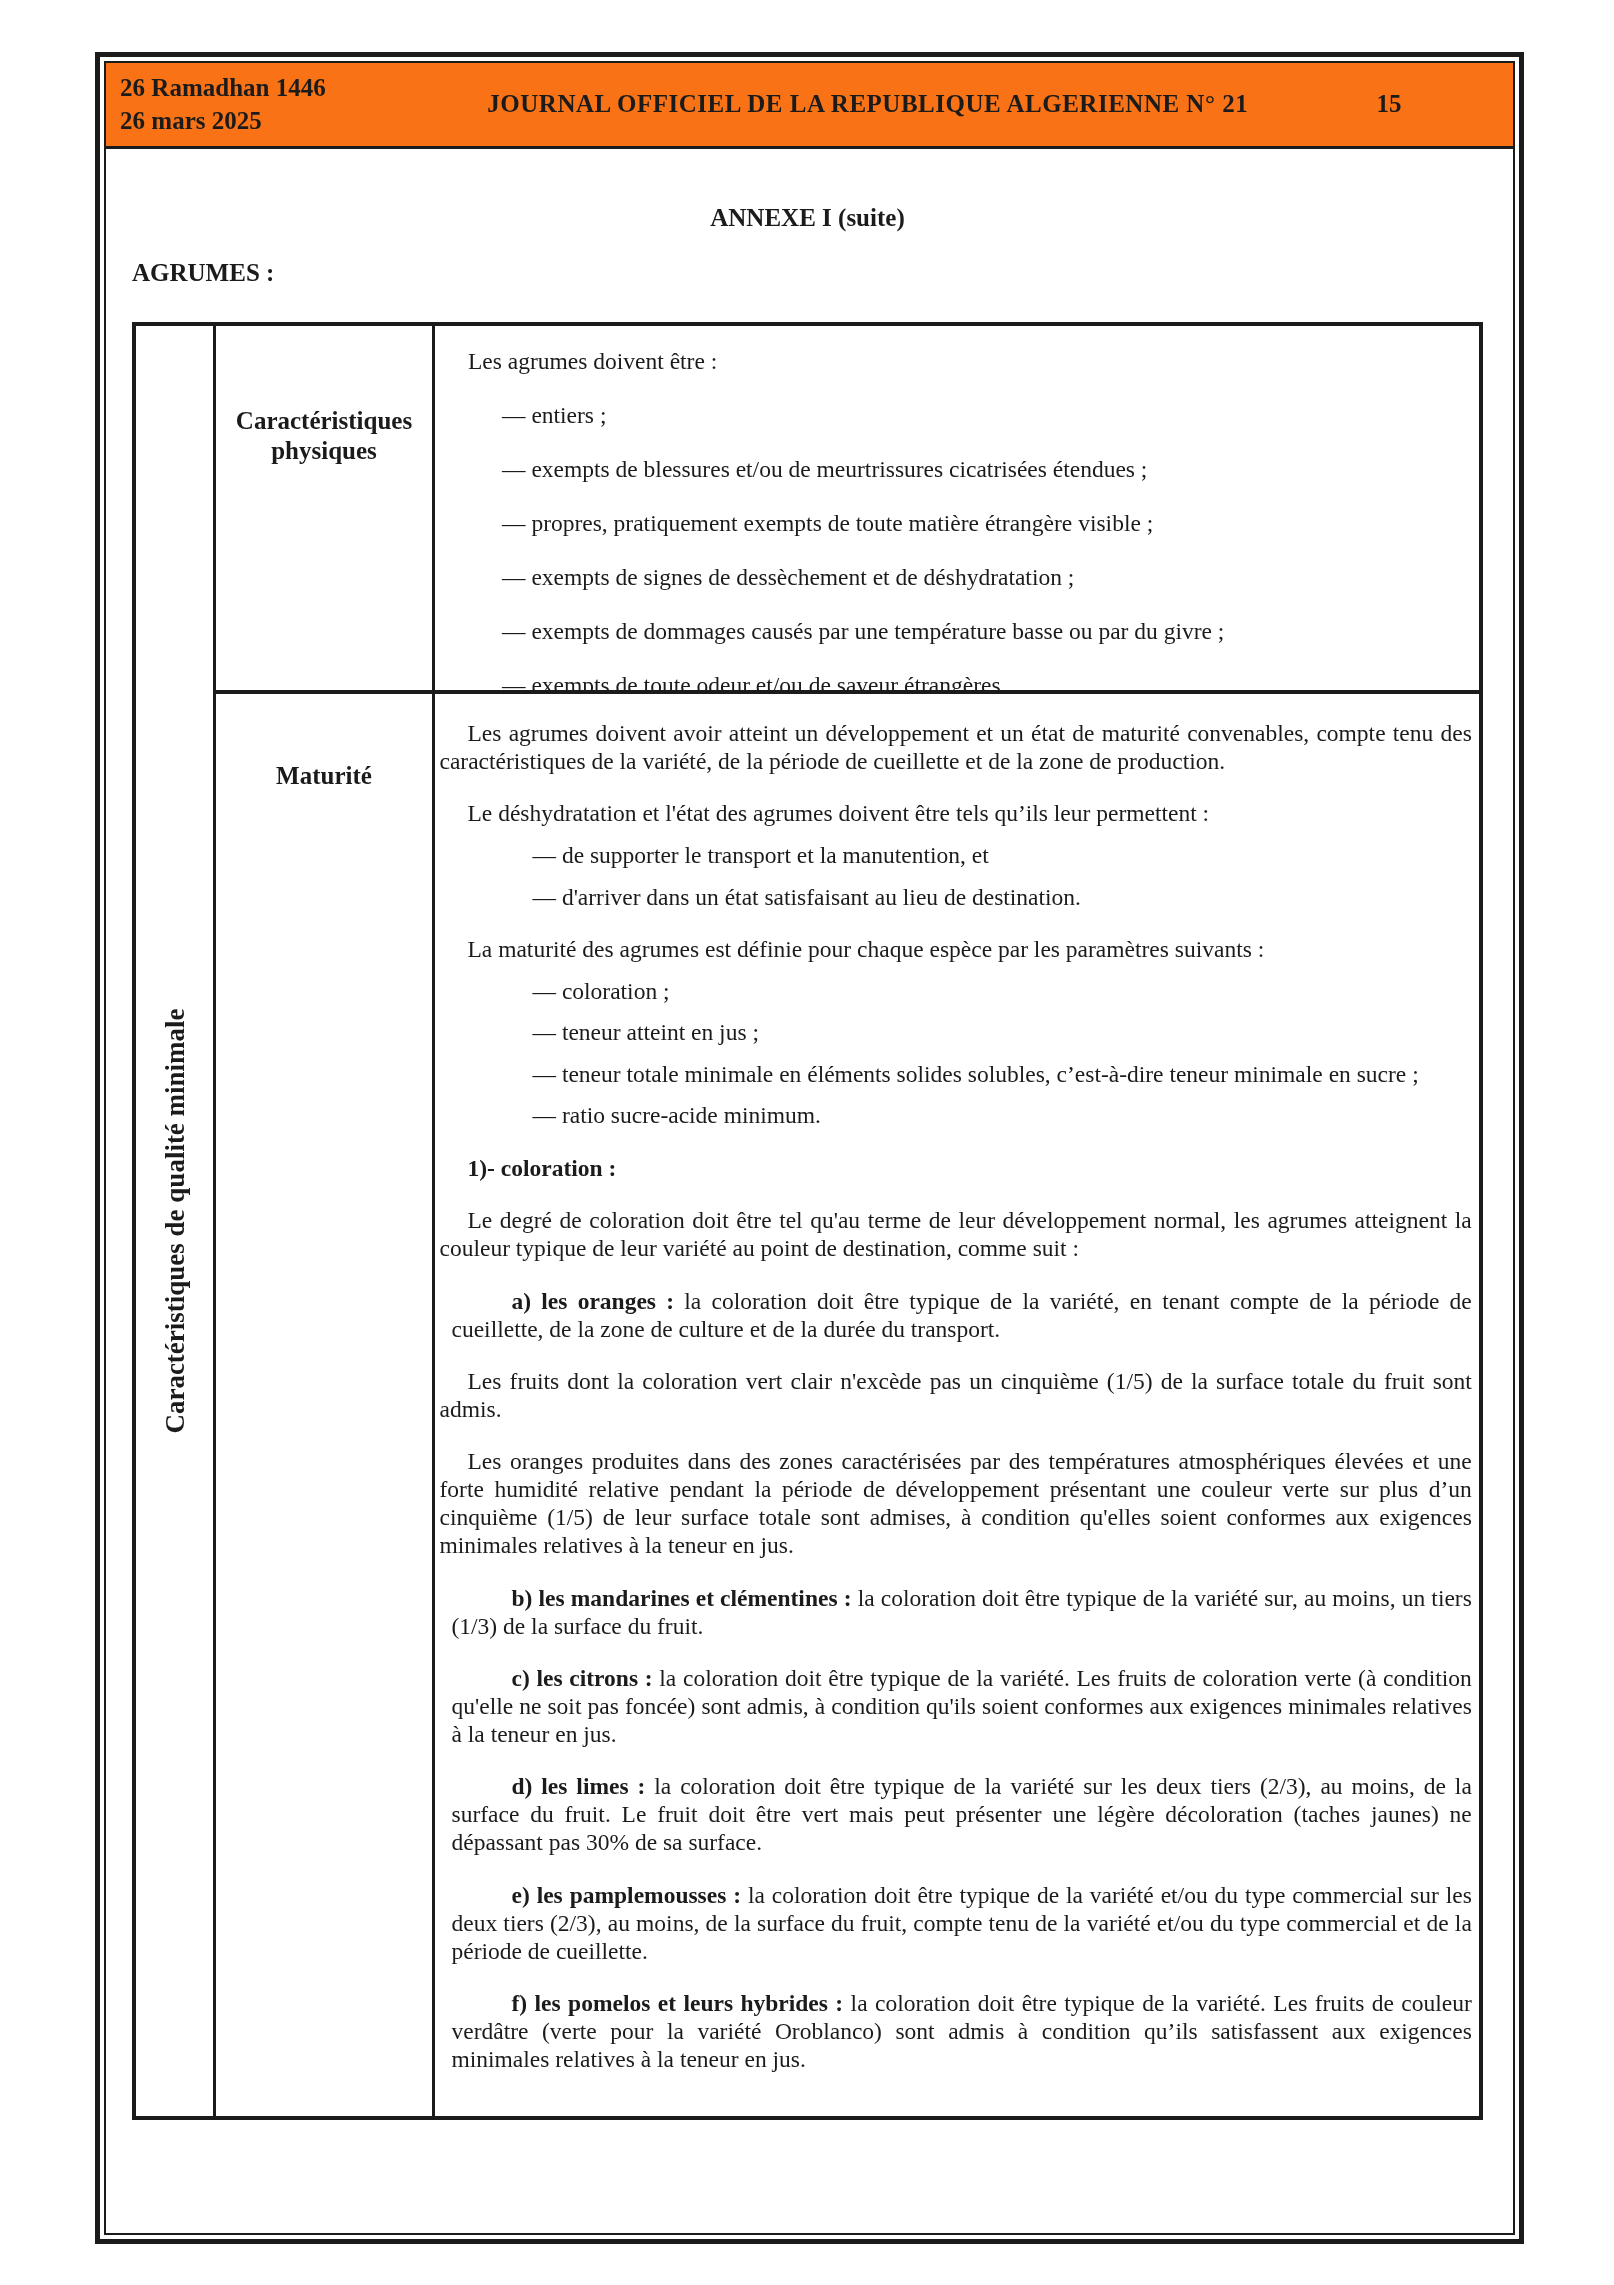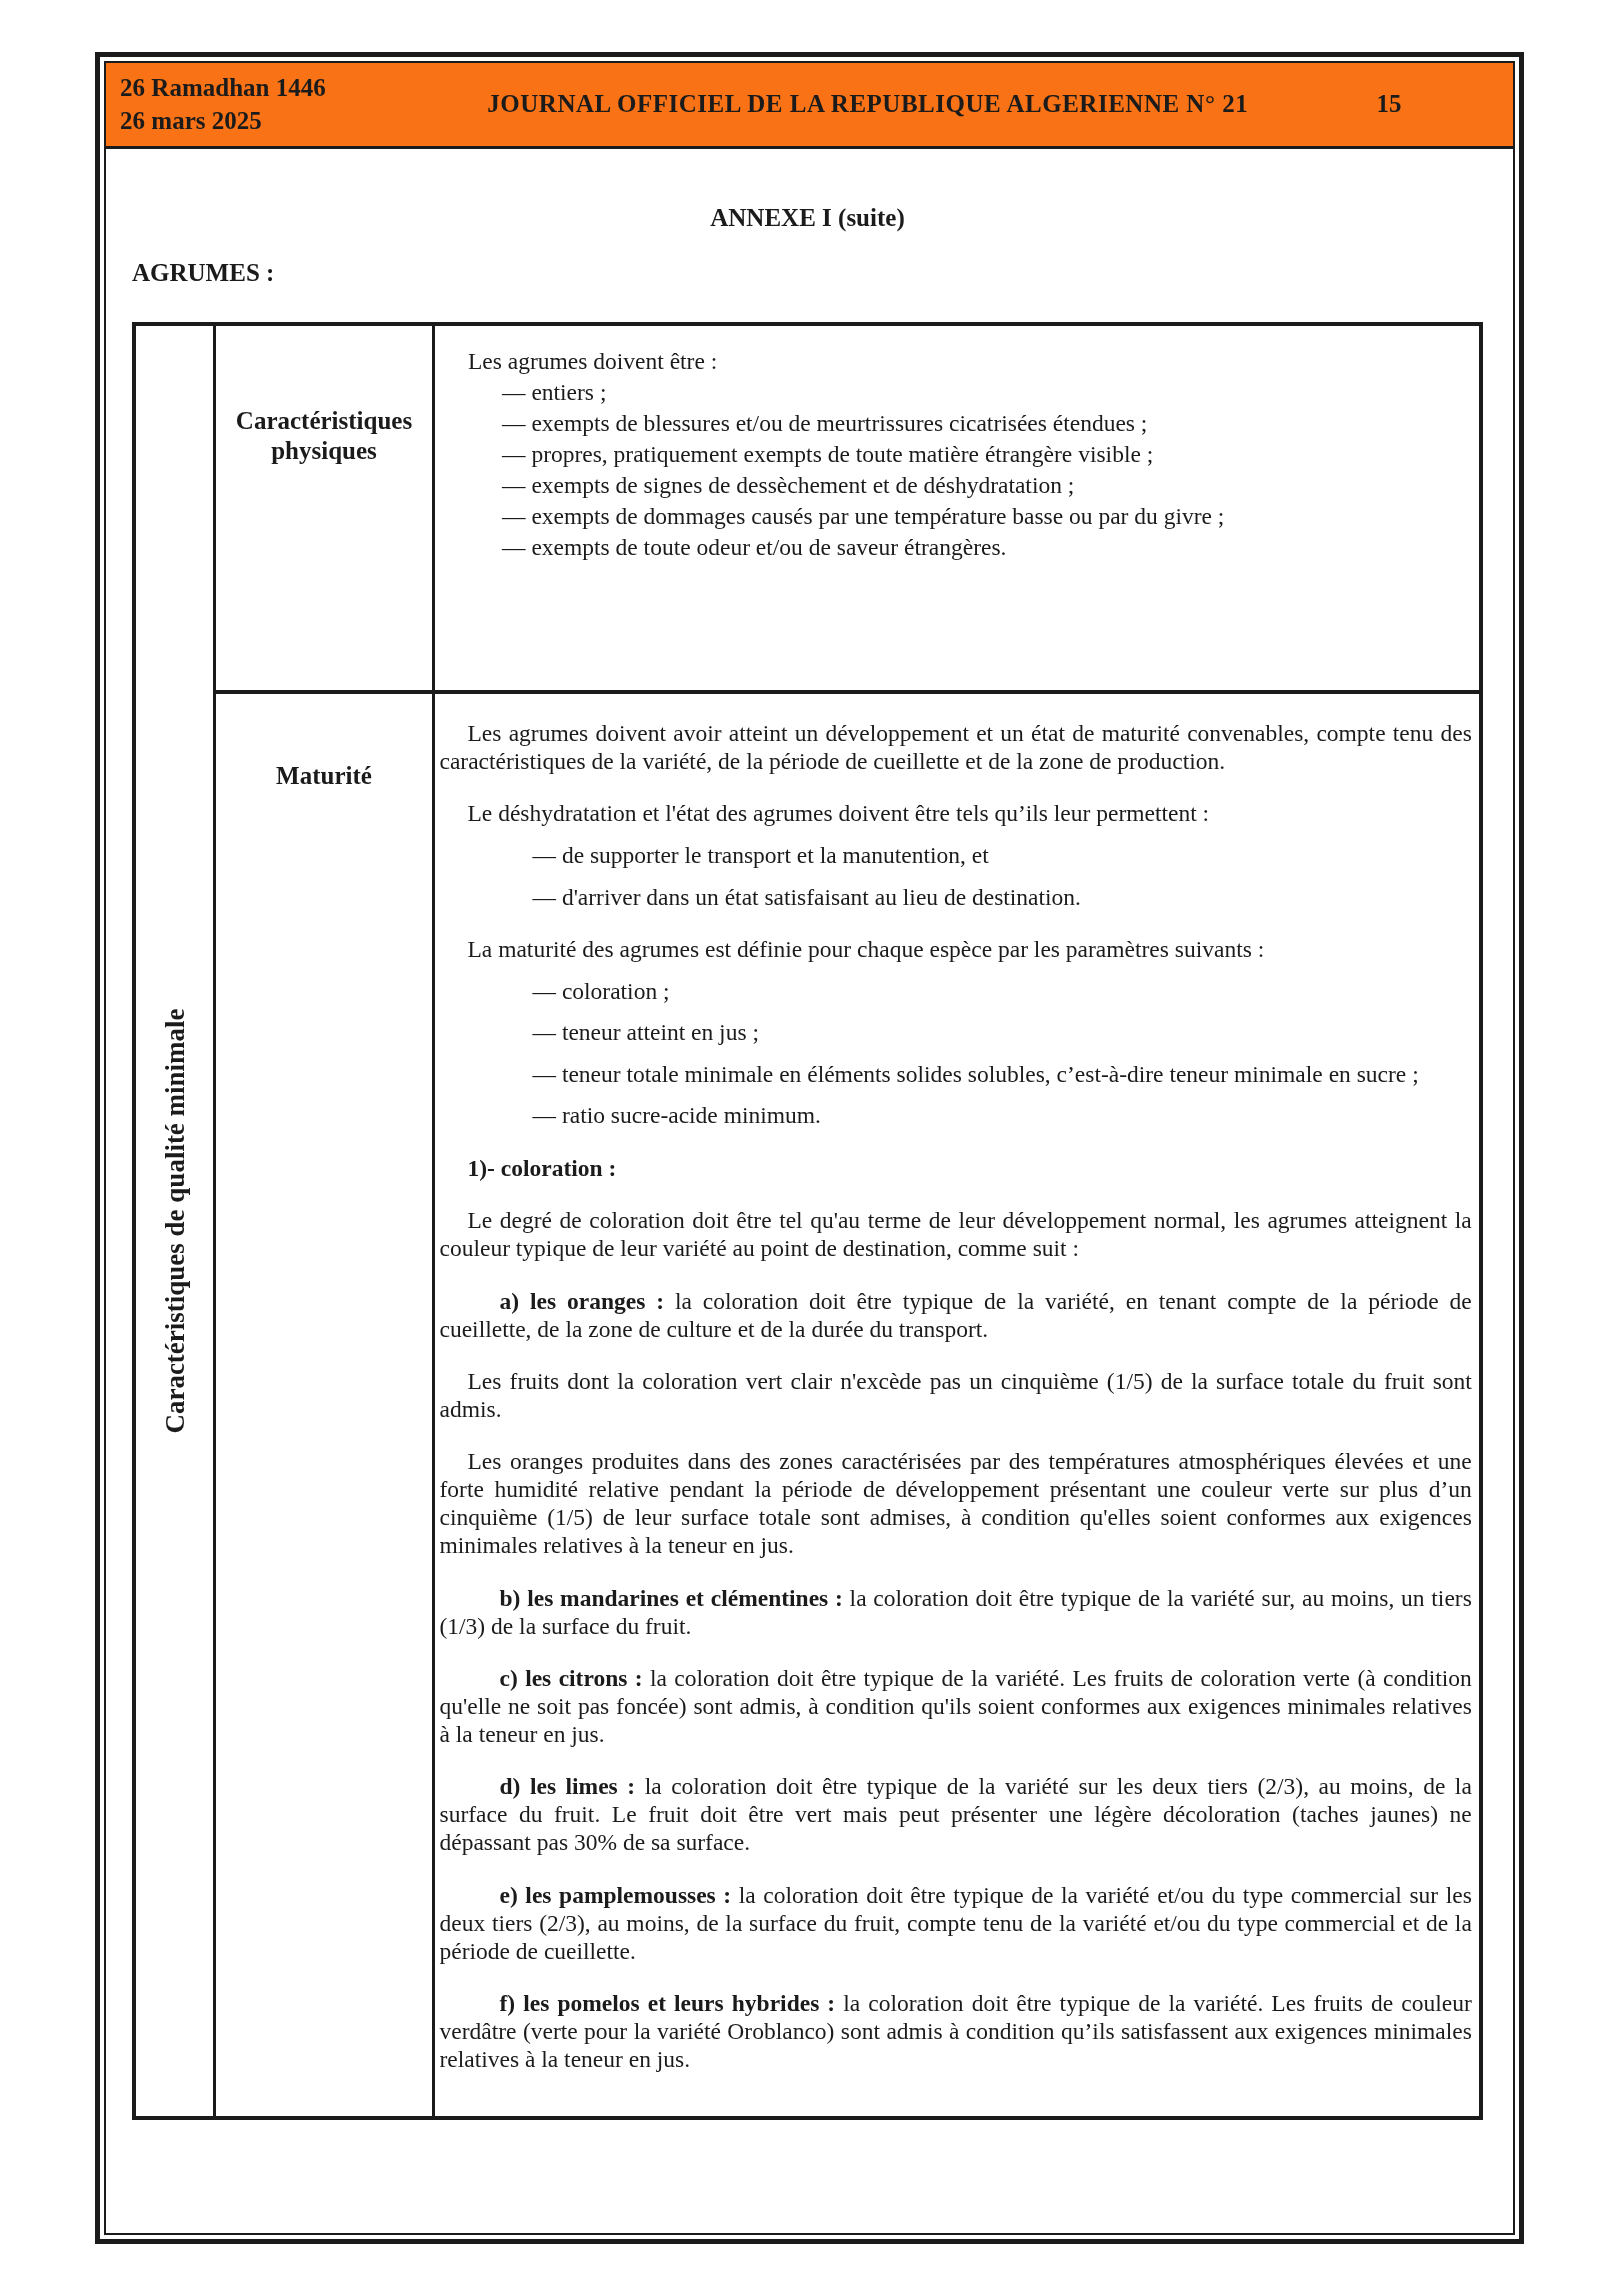--- a/index.html
+++ b/index.html
@@ -59,25 +59,25 @@
     width:219px;flex:none;border-right:3.6px solid #1b1b1b;
     text-align:center;font-weight:bold;font-size:25px;line-height:30px;
   }
   .label-cell .label-text{display:block;white-space:pre-line;}
   .physiques .label-cell{padding-top:80px;box-sizing:border-box;}
   .maturite  .label-cell{padding-top:67px;box-sizing:border-box;}
   .content-cell{flex:1;min-width:0;box-sizing:border-box;overflow:hidden;}
   .physiques .content-cell{padding:21px 7.2px 0 33px;}
   .maturite  .content-cell{padding:25px 7.2px 0 4.5px;}
   .intro-line{margin:0;}
-  .bullet-r1{margin-top:3px;text-indent:34px;}
+  .bullet-r1{margin-top:26px;text-indent:34px;}
   .para{margin-top:24.4px;text-indent:28px;text-align:justify;}
   .dash{margin-top:13.6px;text-indent:93px;}
   .subhead{margin-top:24.4px;text-indent:28px;font-weight:bold;}
-  .letter-item{margin-top:24.4px;text-indent:60px;text-align:justify;}
+  .letter-item{margin-top:24.4px;text-indent:60px;text-align:justify;margin-left:12px;}
   .letter-item b{font-weight:bold;}
 </style>
 </head>
 <body>
 
 <div class="frame-outer">
   <div class="frame-inner">
     <div class="header-band">
       <div class="header-dates">
         <div>26 Ramadhan 1446</div>

